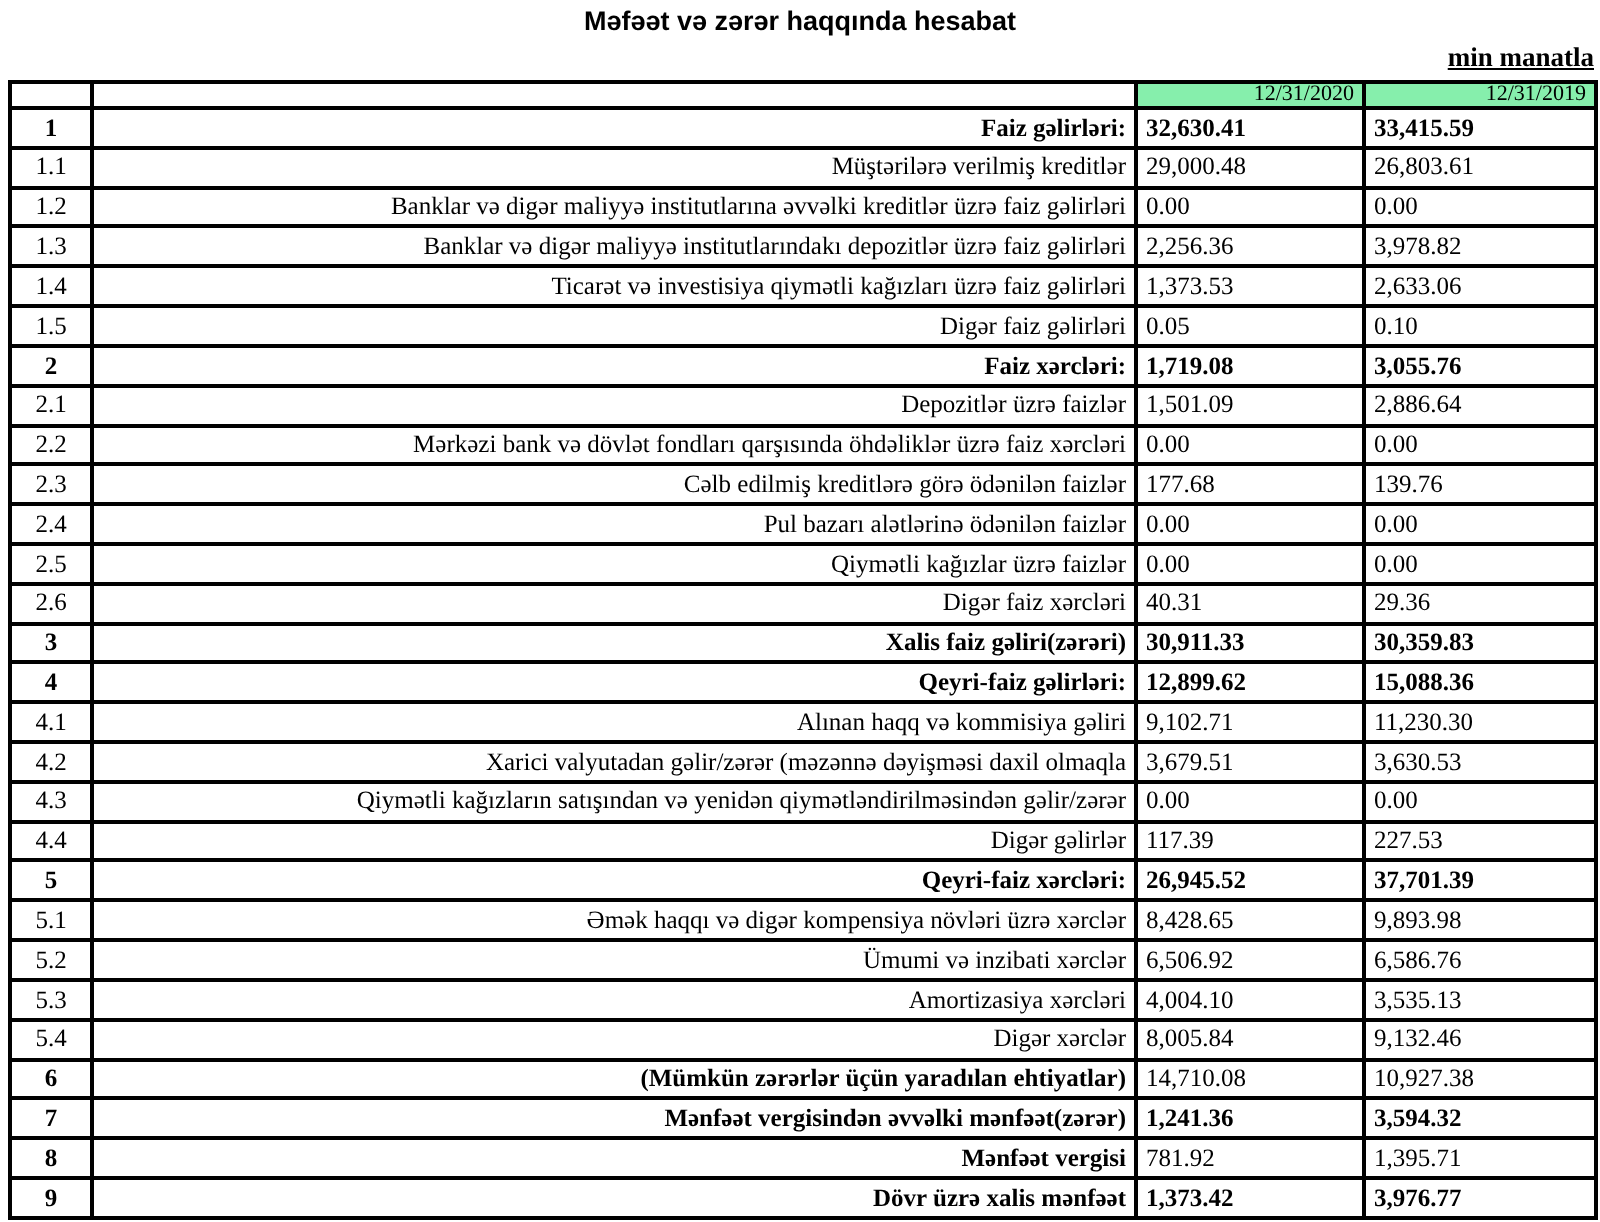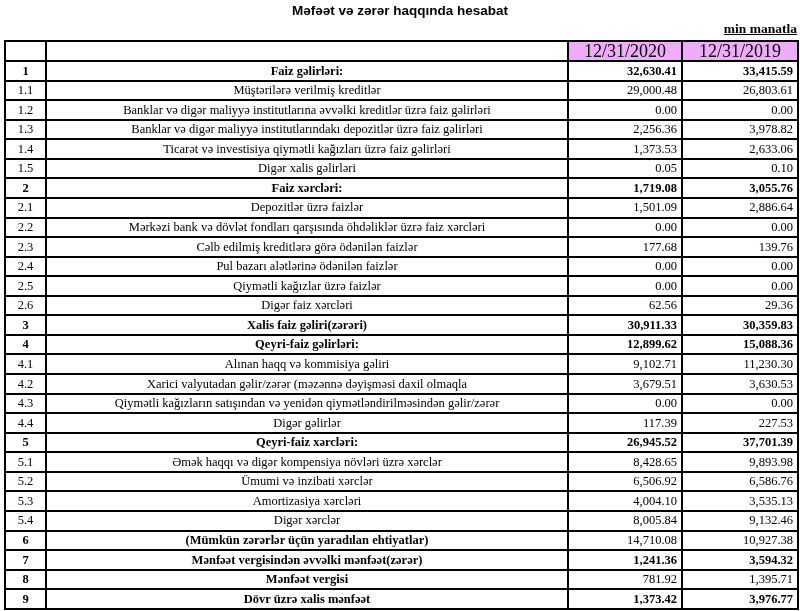--- a/index.html
+++ b/index.html
@@ -45,30 +45,30 @@
     white-space: nowrap;
     font-weight: 400;
     line-height: 1;
   }
   col.c-no    { width: 41px; }
   col.c-label { width: 522px; }
   col.c-v1    { width: 114px; }
   col.c-v2    { width: 116px; }
 
   th.date-cell {
-    background: #f0abfc;
-    text-align: center;
+    background: #86efac;
+    text-align: right;
     font-weight: 700;
-    font-size: 18px;
+    font-size: 11px;
   }
   th.blank-cell { background: #ffffff; }
 
   td.no-cell    { text-align: center; }
-  td.label-cell { text-align: center; padding-left: 3px; }
-  td.val-cell   { text-align: right; }
+  td.label-cell { text-align: right; padding-left: 3px; }
+  td.val-cell   { }
 
   tr.bold-row td.no-cell,
   tr.bold-row td.label-cell { font-weight: 700; }
   tr.bold-vals td.val-cell  { font-weight: 700; }
 </style>
 </head>
 <body>
 
 <div class="page">
 
@@ -122,21 +122,21 @@
 
   <tr>
     <td class="no-cell">1.4</td>
     <td class="label-cell">Ticarət və investisiya qiymətli kağızları üzrə faiz gəlirləri</td>
     <td class="val-cell">1,373.53</td>
     <td class="val-cell">2,633.06</td>
   </tr>
 
   <tr>
     <td class="no-cell">1.5</td>
-    <td class="label-cell">Digər xalis gəlirləri</td>
+    <td class="label-cell">Digər faiz gəlirləri</td>
     <td class="val-cell">0.05</td>
     <td class="val-cell">0.10</td>
   </tr>
 
   <tr class="bold-row bold-vals">
     <td class="no-cell">2</td>
     <td class="label-cell">Faiz xərcləri:</td>
     <td class="val-cell">1,719.08</td>
     <td class="val-cell">3,055.76</td>
   </tr>
@@ -172,21 +172,21 @@
   <tr>
     <td class="no-cell">2.5</td>
     <td class="label-cell">Qiymətli kağızlar üzrə faizlər</td>
     <td class="val-cell">0.00</td>
     <td class="val-cell">0.00</td>
   </tr>
 
   <tr>
     <td class="no-cell">2.6</td>
     <td class="label-cell">Digər faiz xərcləri</td>
-    <td class="val-cell">62.56</td>
+    <td class="val-cell">40.31</td>
     <td class="val-cell">29.36</td>
   </tr>
 
   <tr class="bold-row bold-vals">
     <td class="no-cell">3</td>
     <td class="label-cell">Xalis faiz gəliri(zərəri)</td>
     <td class="val-cell">30,911.33</td>
     <td class="val-cell">30,359.83</td>
   </tr>
 

